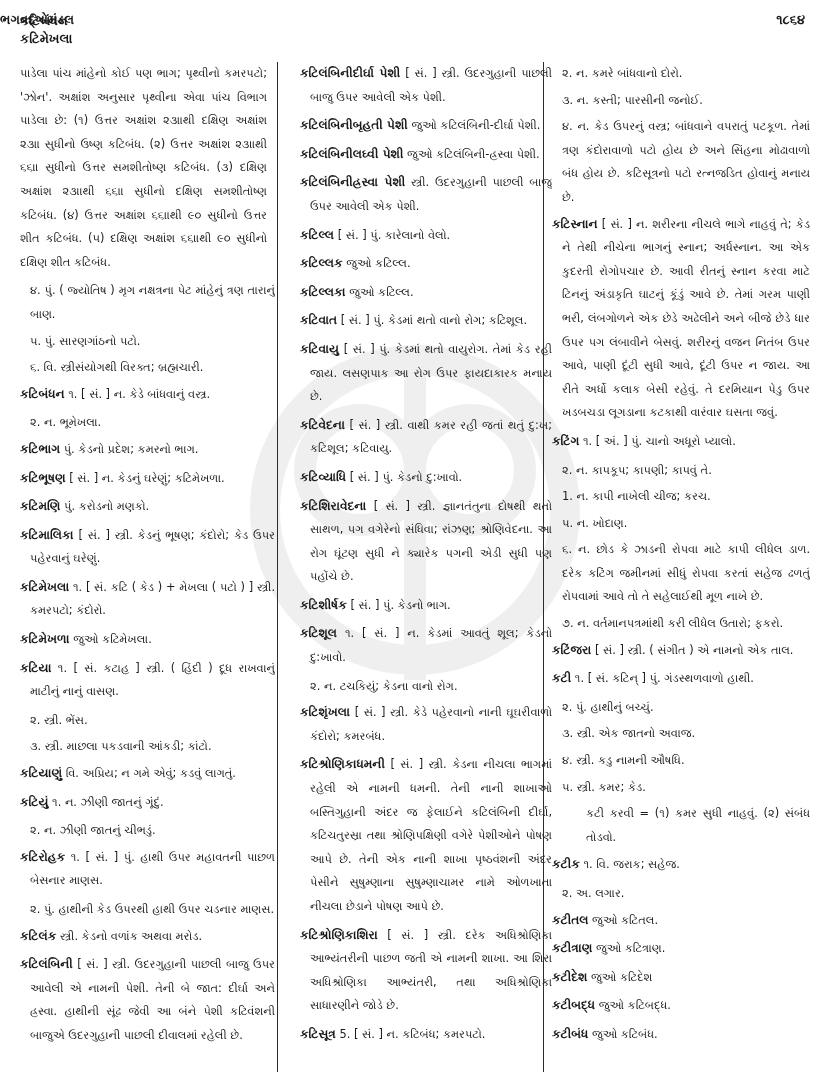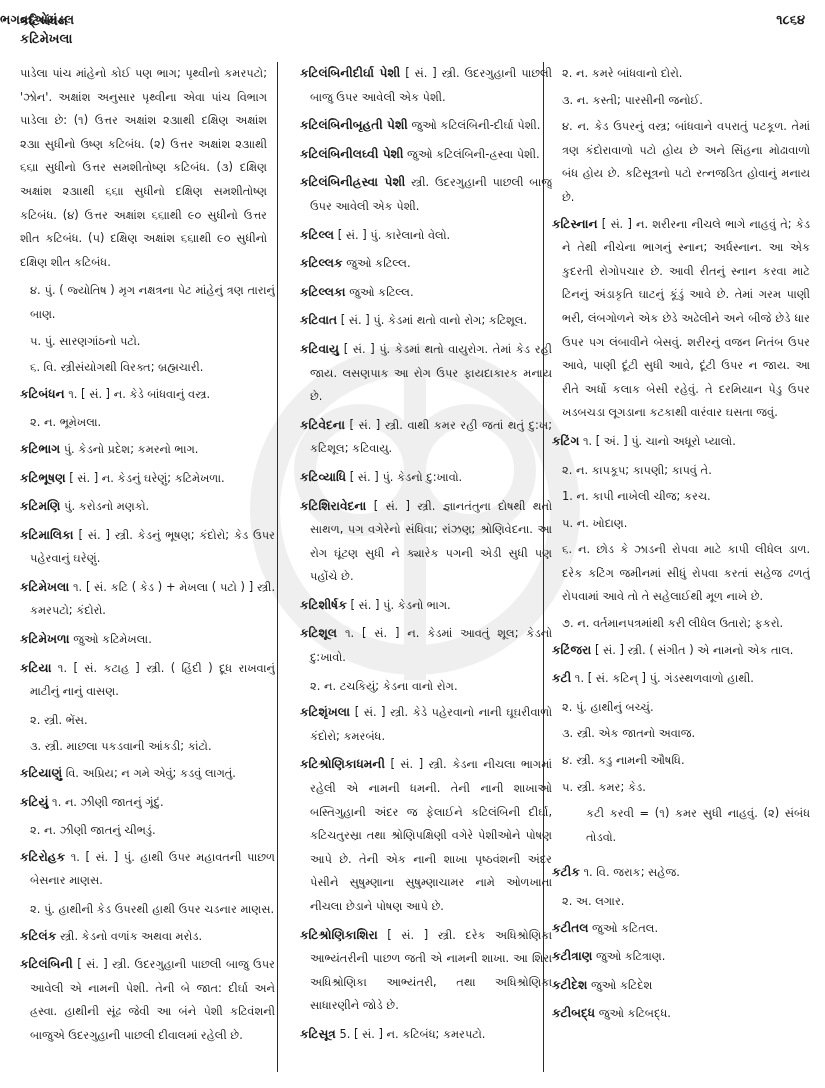--- a/index.html
+++ b/index.html
@@ -29,21 +29,21 @@
   .col1 { left: 0; width: 255px; }
   .col2 { left: 280px; width: 252px; }
   .col3 { left: 532px; width: 258px; }
   .sep { position: absolute; top: 0; width: 1px; background: #2b2b2b; }
   .sep1 { left: 257px; height: 1010px; }
   .sep2 { left: 523px; height: 1010px; }
   .entry { margin: 0 0 5px 0; padding-left: 10px; text-indent: -10px; }
   .sub { margin: 0 0 3px 0; padding-left: 10px; }
   .cont { margin: 0 8px 5px 0; }
   .hw { font-weight: bold; font-size: 12.2px; }
-  .note { padding-left: 34px; margin-bottom: 12px; }
+  .note { padding-left: 34px; margin-bottom: 4px; }
 </style>
 </head>
 <body>
 
 <svg class="watermark" viewBox="0 0 330 420">
   <circle cx="165" cy="210" r="150" fill="none" stroke="#000" stroke-width="30"></circle>
   <circle cx="110" cy="170" r="55" fill="none" stroke="#000" stroke-width="22"></circle>
   <circle cx="220" cy="170" r="55" fill="none" stroke="#000" stroke-width="22"></circle>
   <path d="M165 60 L165 380" stroke="#000" stroke-width="22"></path>
 </svg>
@@ -122,14 +122,15 @@
       <div class="sub">૩. સ્ત્રી. એક જાતનો અવાજ.</div>
       <div class="sub">૪. સ્ત્રી. કડુ નામની ઔષધિ.</div>
       <div class="sub">૫. સ્ત્રી. કમર; કેડ.</div>
       <div class="sub note">કટી કરવી = (૧) કમર સુધી નાહવું. (૨) સંબંધ તોડવો.</div>
       <div class="entry"><span class="hw">કટીક</span><span> ૧. વિ. જરાક; સહેજ.</span></div>
       <div class="sub">૨. અ. લગાર.</div>
       <div class="entry"><span class="hw">કટીતલ</span><span> જુઓ કટિતલ.</span></div>
       <div class="entry"><span class="hw">કટીત્રાણ</span><span> જુઓ કટિત્રાણ.</span></div>
       <div class="entry"><span class="hw">કટીદેશ</span><span> જુઓ કટિદેશ</span></div>
       <div class="entry"><span class="hw">કટીબદ્ધ</span><span> જુઓ કટિબદ્ધ.</span></div>
+      <div class="entry"><span class="hw">કટીબંધ</span><span> જુઓ કટિબંધ.</span></div>
     </div>
 </div>
 
 </body></html>

